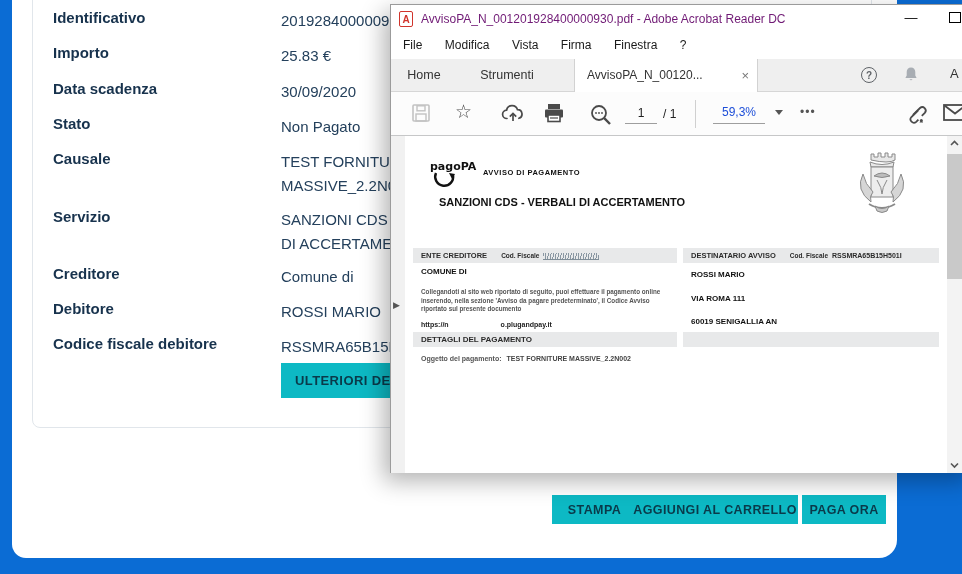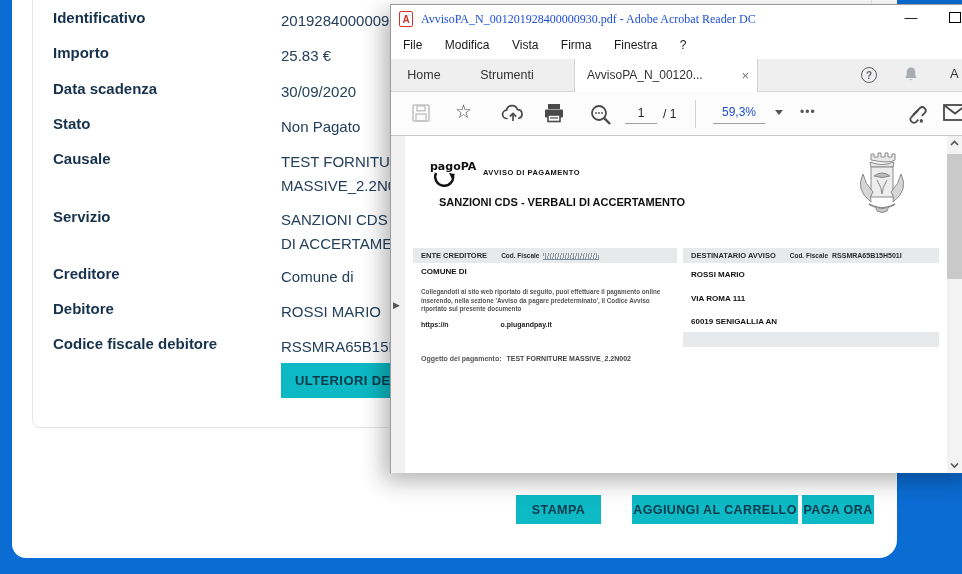--- a/index.html
+++ b/index.html
@@ -19,31 +19,31 @@
   .w135{width:135px}.w185{width:185px}
   .redact { display:inline-block; position:relative; width:46px; height:14px; vertical-align:baseline;
     color:#c9d2da; font-size:14px; text-align:right; overflow:hidden; }
   .redact::before { content:""; position:absolute; left:0; top:0; width:60%; height:100%; background:#fff; }
   .details-btn { position:absolute; left:248px; top:374px; width:200px; height:35px; border:none;
     background:#0db9c4; color:#0a3a4a; font-family:"Liberation Sans",sans-serif;
     font-size:13px; font-weight:700; letter-spacing:.4px; text-align:left; padding-left:14px; cursor:pointer; }
   .action-btn { position:absolute; top:495px; height:29px; border:none; background:#0db9c4;
     color:#0a3a4a; font-family:"Liberation Sans",sans-serif; font-size:12.5px; font-weight:700;
     letter-spacing:.4px; cursor:pointer; }
-  .btn-stampa{left:504px;width:85px}
+  .btn-stampa{left:540px;width:85px}
   .btn-carrello{left:620px;width:166px}
-  .btn-paga{left:790px;width:72px}
+  .btn-paga{left:790px;width:84px}
 
   
   .acrobat { position:absolute; left:390px; top:4px; width:585px; height:469px; background:#fff;
     border:1px solid #9b9b9b; box-shadow:-6px 8px 22px rgba(0,0,0,.30); }
   .titlebar { position:absolute; left:0; top:0; width:100%; height:28px; background:#fff; }
   .pdf-app-icon { position:absolute; left:8px; top:6px; width:14px; height:16px; border:1px solid #d0342c;
     border-radius:2px; color:#d0342c; font-size:10px; font-weight:700; text-align:center; line-height:15px; }
-  .win-title { position:absolute; left:30px; top:7px; font-size:12px; color:#1d4ed8; white-space:nowrap;font-family:Liberation Serif, serif; }
+  .win-title { position:absolute; left:30px; top:7px; font-size:12px; color:#701a75; white-space:nowrap; }
   .win-min { position:absolute; left:508px; top:3px; width:24px; height:20px; font-size:13px; color:#000;
     text-align:center; line-height:20px; cursor:pointer; }
   .win-max { position:absolute; left:558px; top:7px; width:12px; height:11px; border:1px solid #000; cursor:pointer; }
   .menubar { position:absolute; left:0; top:28px; width:100%; height:26px; background:#fff; padding-left:3px; }
   .menu-item { display:inline-block; padding:5px 9px 0 9px; font-size:12px; color:#1a1a1a; cursor:pointer; }
   .tabbar { position:absolute; left:0; top:54px; width:100%; height:33px; background:#efefef;
     border-bottom:1px solid #d6d6d6; }
   .tab { position:absolute; top:0; height:33px; font-size:12.5px; color:#333; line-height:33px;
     text-align:center; cursor:pointer; }
   .tab-home{left:2px;width:62px}
@@ -292,20 +292,21 @@
 
       <div class="pdf-bold ente-name">COMUNE DI</div>
       <div class="pdf-bold dest-name">ROSSI MARIO</div>
       <div class="pdf-para">Collegandoti al sito web riportato di seguito, puoi effettuare il pagamento online inserendo, nella sezione 'Avviso da pagare predeterminato', il Codice Avviso riportato sul presente documento</div>
       <div class="pdf-bold dest-addr1">VIA ROMA 111</div>
       <div class="pdf-bold dest-addr2">60019 SENIGALLIA AN</div>
       <div class="pdf-url">
         <span>https://n</span><span class="url-suffix">o.plugandpay.it</span>
       </div>
 
+      <div class="band band-l2">DETTAGLI DEL PAGAMENTO</div>
       <div class="band band-r2"></div>
 
       <div class="oggetto">
         <span>Oggetto del pagamento:</span><span class="subj-val">TEST FORNITURE MASSIVE_2.2N002</span>
       </div>
     </div>
 
     <div class="scrollbar">
       <span class="sb-up">
         <svg width="15" height="15">

